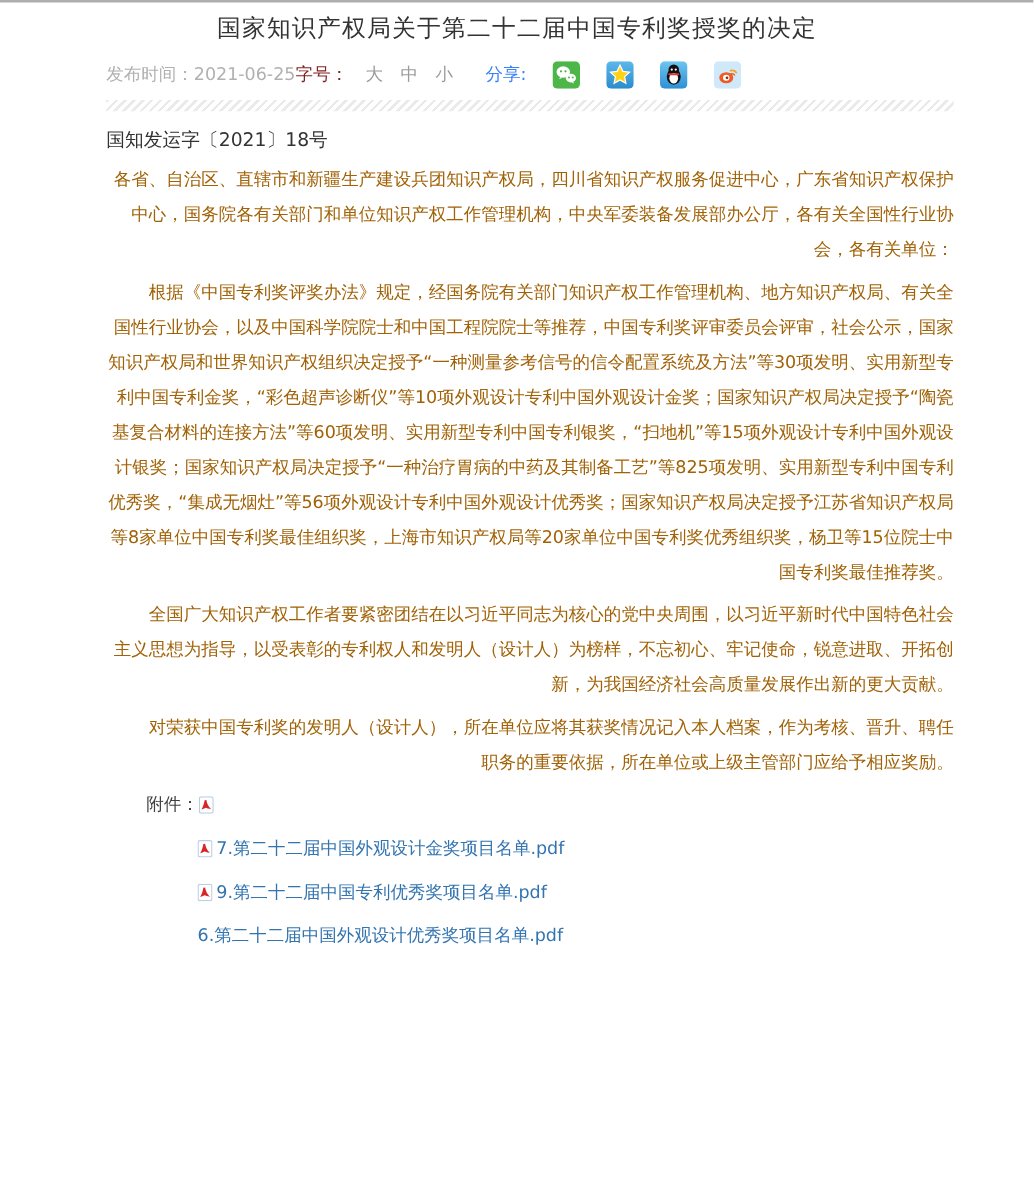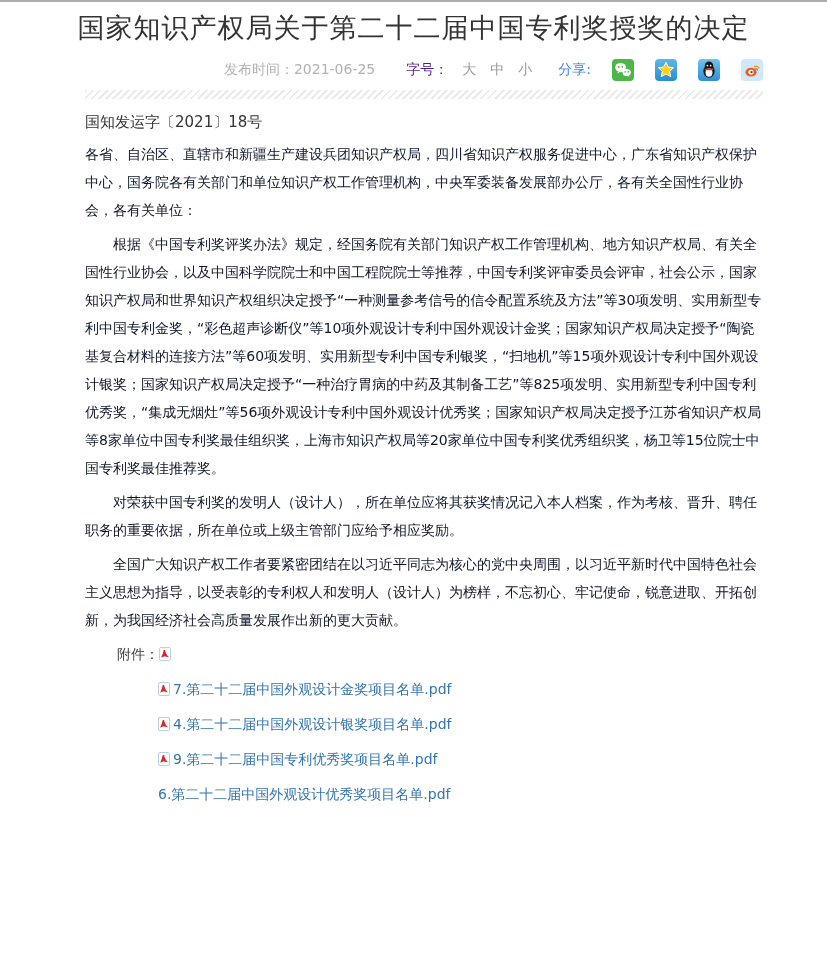--- a/index.html
+++ b/index.html
@@ -7,49 +7,49 @@
   body {
     width: 827px; height: 959px; background: #ffffff;
     font-family: "DejaVu Sans", "Liberation Sans", sans-serif;
     color: #404040;
   }
   .page { position: relative; width: 827px; height: 959px; overflow: hidden; background: #fff; }
   .top-border { width: 827px; height: 2px; background: #aeaeae; }
 
   .page-title {
     margin: 8px 0 0 0; text-align: center;
-    font-size: 27px; font-weight: 400; color: #333333; letter-spacing: 1px;
+    font-size: 19px; font-weight: 400; color: #333333; letter-spacing: 1px;
   }
 
   .container { margin-left: 85px; width: 678px; }
 
   .meta-bar {
     margin-top: 12px; height: 24px;
-    display: flex; justify-content: flex-end; align-items: center;
+    display: flex; justify-content: flex-start; align-items: center;
     font-size: 14px;
   }
   .publish { color: #b1b1b1; }
   .meta-right { display: flex; align-items: center; color: #9a9a9a; }
-  .fs-label { color: #4c1d95; margin-left: 31px; }
+  .fs-label { color: #7f1d1d; }
   .fs-btn { color: #9a9a9a; text-decoration: none; margin-left: 14px; cursor: pointer; }
   .share-label { margin-left: 26px; color: #3b82f6; }
   .share-btn { display: inline-block; width: 22px; height: 22px; margin-left: 21px; cursor: pointer; }
   .share-btn:first-of-type { margin-left: 12px; }
   .share-btn svg { display: block; }
 
   .divider {
     margin-top: 8px; height: 9px;
     background: repeating-linear-gradient(135deg, #eaeaea 0px, #eaeaea 2px, #ffffff 2px, #ffffff 5px);
   }
 
   .doc-number { margin-top: 14px; text-align: left; font-size: 15px; color: #333333; }
 
   .body-text { margin-top: 8px; }
   .body-text p {
-    margin: 0 0 6px 0; font-size: 14px; line-height: 28px; color: #0f172a; text-align: left;
+    margin: 0 0 6px 0; font-size: 14px; line-height: 28px; color: #a16207; text-align: right;
   }
   .body-text p.indent { text-indent: 2em; }
 
   .attachments { margin-top: 10px; font-size: 14px; }
   .attach-row { display: flex; align-items: center; line-height: 20px; margin-bottom: 15px; padding-left: 73px; }
   .attach-row.first { padding-left: 32px; }
   .attach-label { color: #404040; flex: none; }
   .pdf-icon { width: 12px; height: 14px; margin-right: 3px; flex: none; }
   .attach-link { color: #3374b0; text-decoration: none; cursor: pointer; }
 </style>
@@ -129,22 +129,22 @@
       </div>
     </div>
 
     <div class="divider"></div>
 
     <div class="doc-number">国知发运字〔2021〕18号</div>
 
     <div class="body-text">
       <p>各省、自治区、直辖市和新疆生产建设兵团知识产权局，四川省知识产权服务促进中心，广东省知识产权保护中心，国务院各有关部门和单位知识产权工作管理机构，中央军委装备发展部办公厅，各有关全国性行业协会，各有关单位：</p>
       <p class="indent">根据《中国专利奖评奖办法》规定，经国务院有关部门知识产权工作管理机构、地方知识产权局、有关全国性行业协会，以及中国科学院院士和中国工程院院士等推荐，中国专利奖评审委员会评审，社会公示，国家知识产权局和世界知识产权组织决定授予“一种测量参考信号的信令配置系统及方法”等30项发明、实用新型专利中国专利金奖，“彩色超声诊断仪”等10项外观设计专利中国外观设计金奖；国家知识产权局决定授予“陶瓷基复合材料的连接方法”等60项发明、实用新型专利中国专利银奖，“扫地机”等15项外观设计专利中国外观设计银奖；国家知识产权局决定授予“一种治疗胃病的中药及其制备工艺”等825项发明、实用新型专利中国专利优秀奖，“集成无烟灶”等56项外观设计专利中国外观设计优秀奖；国家知识产权局决定授予江苏省知识产权局等8家单位中国专利奖最佳组织奖，上海市知识产权局等20家单位中国专利奖优秀组织奖，杨卫等15位院士中国专利奖最佳推荐奖。</p>
+      <p class="indent">全国广大知识产权工作者要紧密团结在以习近平同志为核心的党中央周围，以习近平新时代中国特色社会主义思想为指导，以受表彰的专利权人和发明人（设计人）为榜样，不忘初心、牢记使命，锐意进取、开拓创新，为我国经济社会高质量发展作出新的更大贡献。</p>
       <p class="indent">对荣获中国专利奖的发明人（设计人），所在单位应将其获奖情况记入本人档案，作为考核、晋升、聘任职务的重要依据，所在单位或上级主管部门应给予相应奖励。</p>
-      <p class="indent">全国广大知识产权工作者要紧密团结在以习近平同志为核心的党中央周围，以习近平新时代中国特色社会主义思想为指导，以受表彰的专利权人和发明人（设计人）为榜样，不忘初心、牢记使命，锐意进取、开拓创新，为我国经济社会高质量发展作出新的更大贡献。</p>
     </div>
 
     <div class="attachments">
       <div class="attach-row first">
         <span class="attach-label">附件：</span>
         <svg class="pdf-icon" viewBox="0 0 12 14">
           <rect x="0.5" y="0.5" width="11" height="13" rx="1.5" fill="#ffffff" stroke="#b8cfe4"></rect>
           <path d="M2.2 10.6 C3.5 8.1 4.3 5.6 4.7 3.1 L6.1 3 C6.4 5.5 7.6 8 9.9 10.3 C7.9 9.9 6.5 9.6 5.6 9.2 C4.5 9.8 3.3 10.4 2.2 10.6 Z" fill="#d6262a"></path>
         </svg>
       </div>
@@ -153,27 +153,20 @@
           <rect x="0.5" y="0.5" width="11" height="13" rx="1.5" fill="#ffffff" stroke="#b8cfe4"></rect>
           <path d="M2.2 10.6 C3.5 8.1 4.3 5.6 4.7 3.1 L6.1 3 C6.4 5.5 7.6 8 9.9 10.3 C7.9 9.9 6.5 9.6 5.6 9.2 C4.5 9.8 3.3 10.4 2.2 10.6 Z" fill="#d6262a"></path>
         </svg>
         <a class="attach-link">7.第二十二届中国外观设计金奖项目名单.pdf</a>
       </div>
       <div class="attach-row">
         <svg class="pdf-icon" viewBox="0 0 12 14">
           <rect x="0.5" y="0.5" width="11" height="13" rx="1.5" fill="#ffffff" stroke="#b8cfe4"></rect>
           <path d="M2.2 10.6 C3.5 8.1 4.3 5.6 4.7 3.1 L6.1 3 C6.4 5.5 7.6 8 9.9 10.3 C7.9 9.9 6.5 9.6 5.6 9.2 C4.5 9.8 3.3 10.4 2.2 10.6 Z" fill="#d6262a"></path>
         </svg>
-        <a class="attach-link">4.第二十二届中国外观设计银奖项目名单.pdf</a>
-      </div>
-      <div class="attach-row">
-        <svg class="pdf-icon" viewBox="0 0 12 14">
-          <rect x="0.5" y="0.5" width="11" height="13" rx="1.5" fill="#ffffff" stroke="#b8cfe4"></rect>
-          <path d="M2.2 10.6 C3.5 8.1 4.3 5.6 4.7 3.1 L6.1 3 C6.4 5.5 7.6 8 9.9 10.3 C7.9 9.9 6.5 9.6 5.6 9.2 C4.5 9.8 3.3 10.4 2.2 10.6 Z" fill="#d6262a"></path>
-        </svg>
         <a class="attach-link">9.第二十二届中国专利优秀奖项目名单.pdf</a>
       </div>
       <div class="attach-row">
 
         <a class="attach-link">6.第二十二届中国外观设计优秀奖项目名单.pdf</a>
       </div>
 
     </div>
 
   </div>

